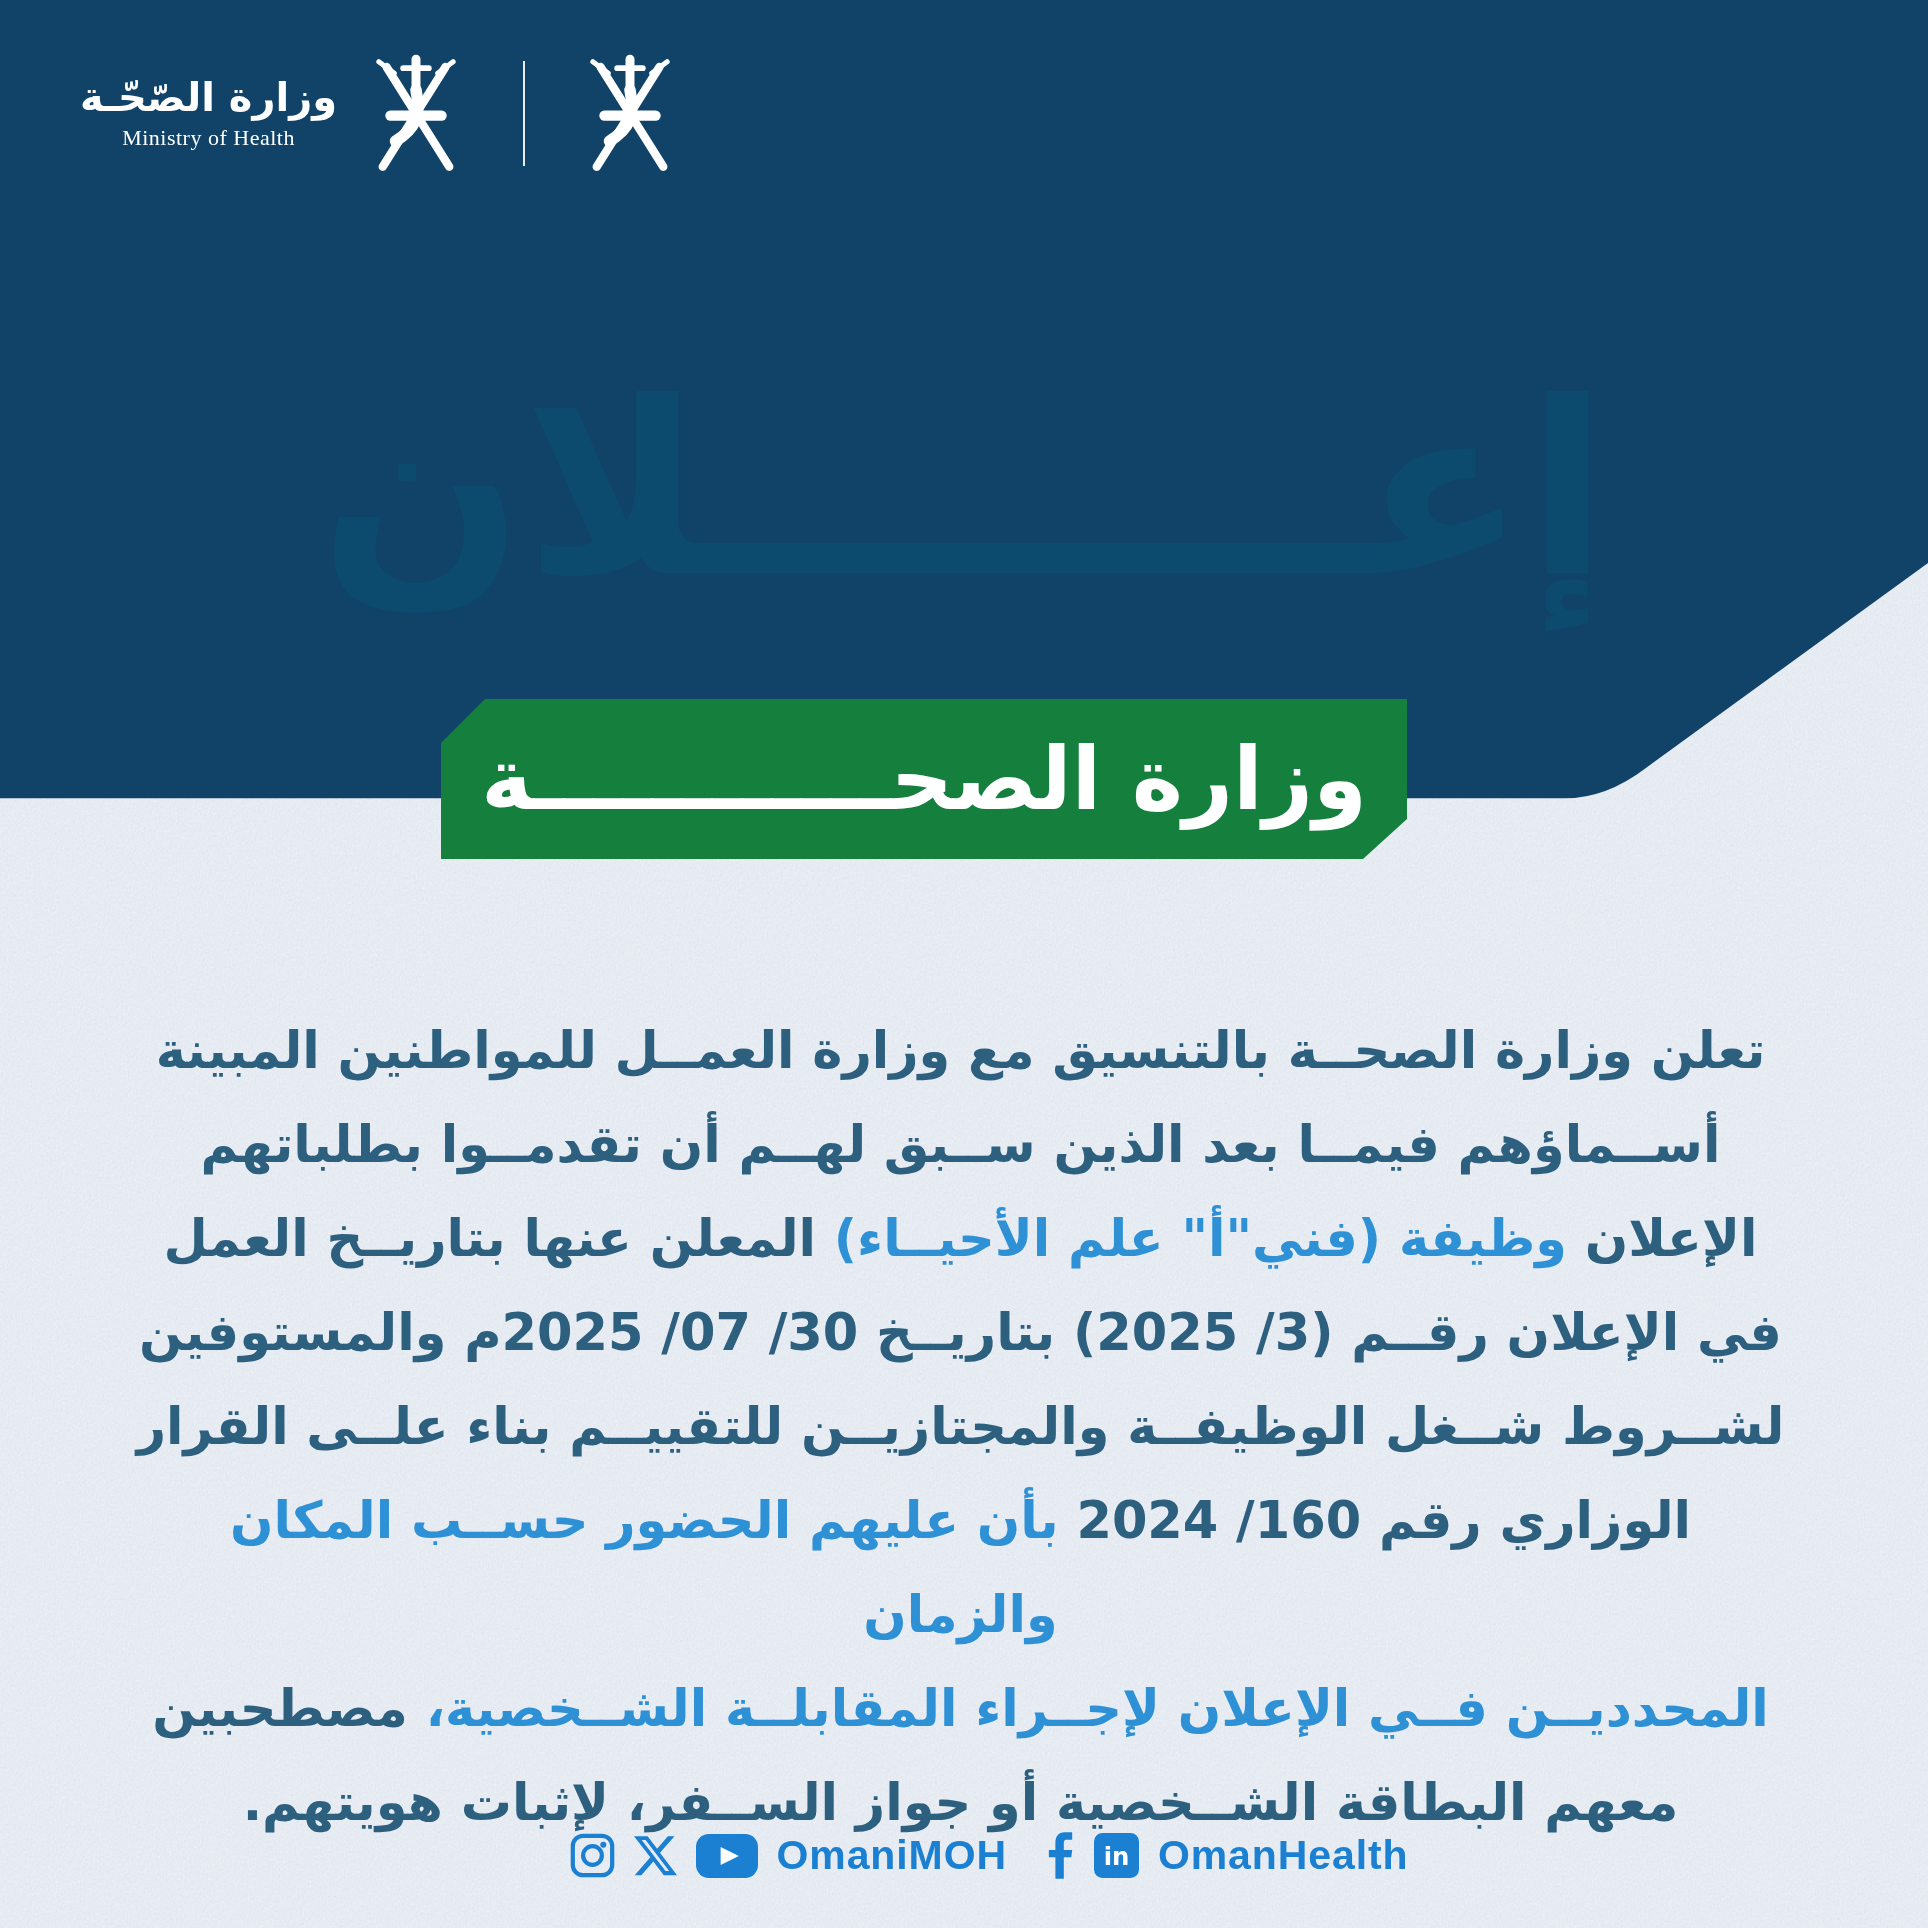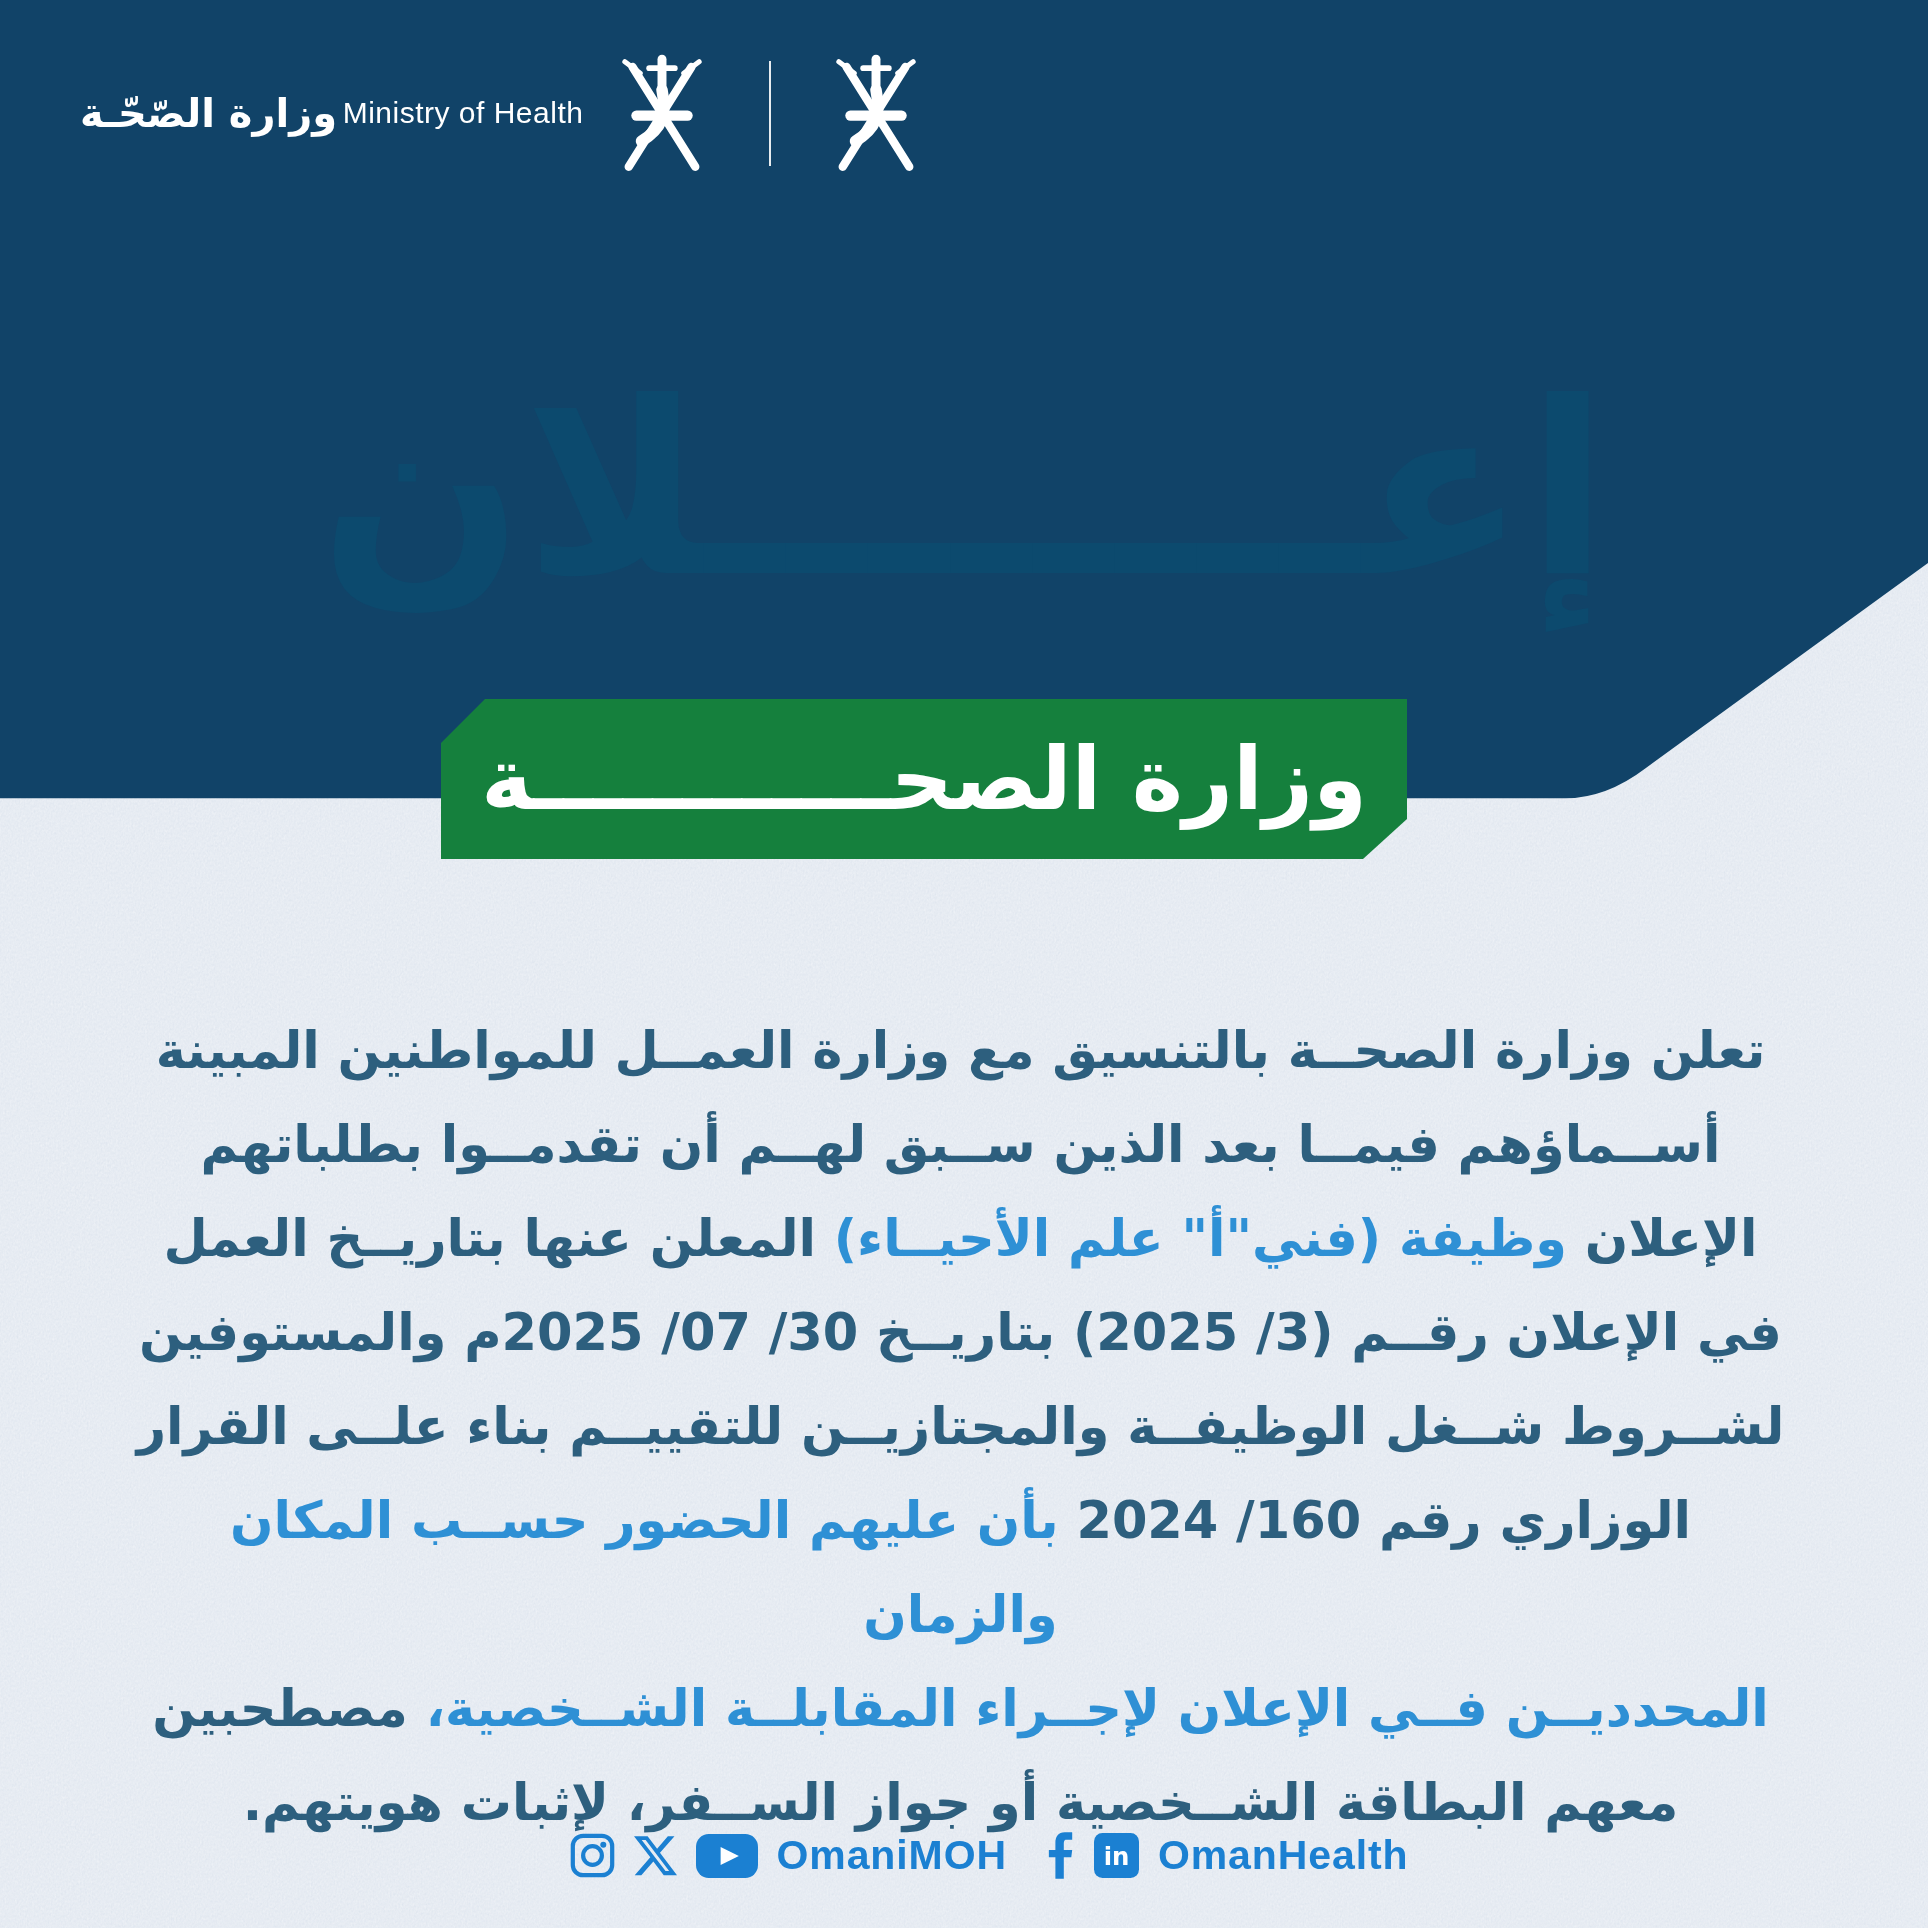--- a/index.html
+++ b/index.html
@@ -9,23 +9,23 @@
     font-family:"DejaVu Sans", sans-serif;
   }
   .layer{position:absolute;left:0;top:0;}
   
   .texture{z-index:1;opacity:.55;}
   
   .dark-shape{z-index:2;}
   
   .logos{position:absolute;top:49px;left:80px;z-index:5;display:flex;align-items:center;color:#fff;}
   .logo-group{display:flex;align-items:center;gap:15px;}
-  .logo-text{display:flex;flex-direction:row;align-items:center;gap:5.6px;}
+  .logo-text{display:flex;flex-direction:column;align-items:center;gap:5.6px;}
   .logo-arabic{font-size:40px;font-weight:bold;line-height:1.1;direction:rtl;}
-  .logo-english{font-family:Liberation Sans, sans-serif;font-size:30px;letter-spacing:0.5px;}
+  .logo-english{font-family:Liberation Serif, serif;font-size:22px;letter-spacing:0.5px;}
   .emblem{width:128px;height:128px;}
   .logo-divider{width:1.9px;height:105px;background:rgba(255,255,255,.9);margin:0 41px 0 43px;}
   
   .title{
     position:absolute;top:316px;left:0;width:100%;z-index:5;
     text-align:center;color:#0c4a6e;font-size:240px;font-weight:bold;
     line-height:1.45;direction:rtl;white-space:nowrap;
   }
   
   .banner{

